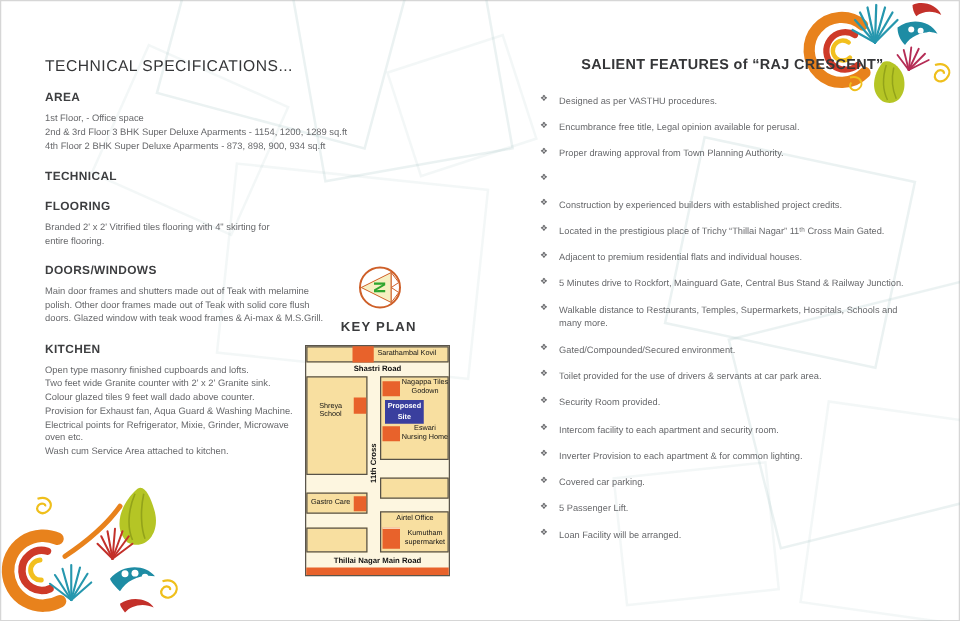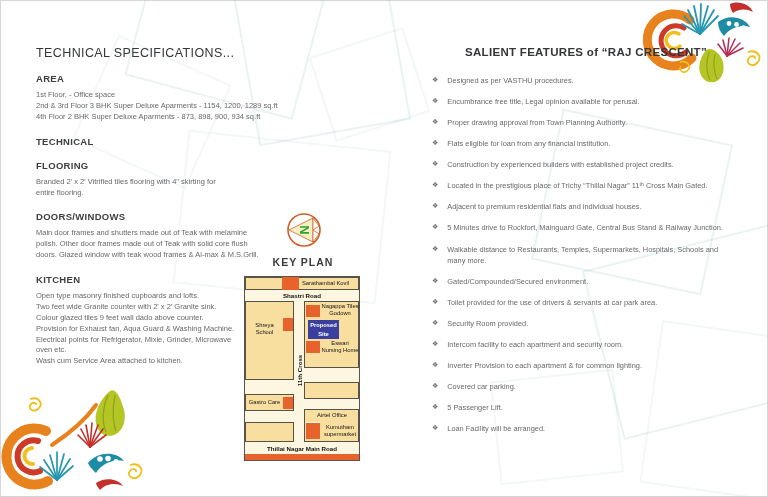--- a/index.html
+++ b/index.html
@@ -216,21 +216,20 @@
     <div class="bullet">
         <span class="glyph">❖</span>
         <span class="btxt">Encumbrance free title, Legal opinion available for perusal.</span>
       </div>
     <div class="bullet">
         <span class="glyph">❖</span>
         <span class="btxt">Proper drawing approval from Town Planning Authority.</span>
       </div>
     <div class="bullet">
         <span class="glyph">❖</span>
-        <span class="btxt">Flats eligible for loan from any financial institution.</span>
       </div>
     <div class="bullet">
         <span class="glyph">❖</span>
         <span class="btxt">Construction by experienced builders with established project credits.</span>
       </div>
     <div class="bullet">
         <span class="glyph">❖</span>
         <span class="btxt">Located in the prestigious place of Trichy “Thillai Nagar” 11ᵗʰ Cross Main Gated.</span>
       </div>
     <div class="bullet">

